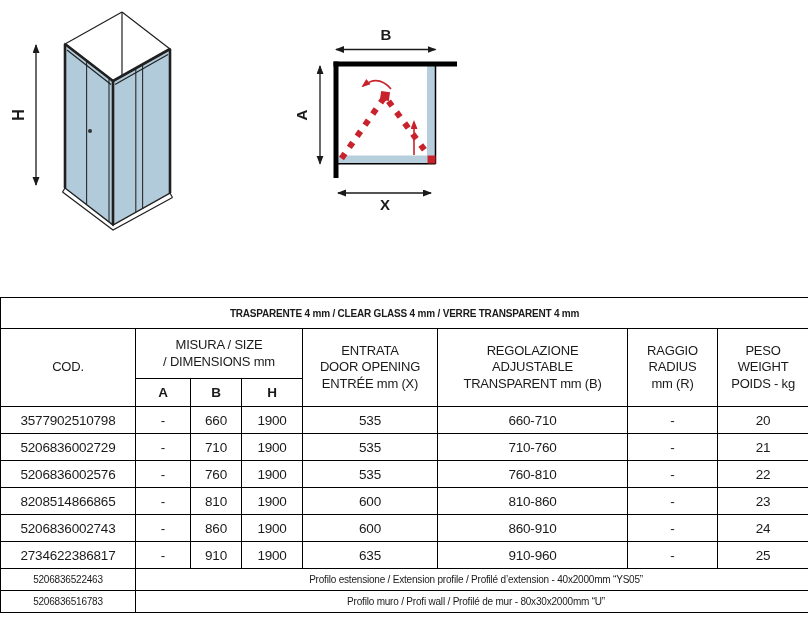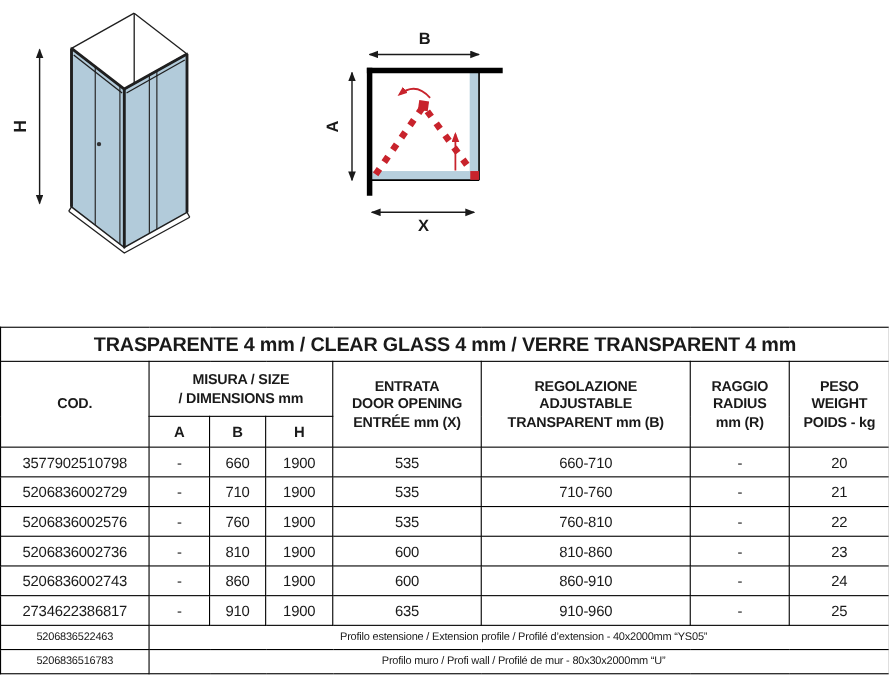--- a/index.html
+++ b/index.html
@@ -29,22 +29,22 @@
 
   
   table.spec {
     position:absolute; left:0; top:297px; width:808px;
     border-collapse:collapse; table-layout:fixed; letter-spacing:-0.2px;
   }
   .spec th, .spec td {
     border:1.7px solid #000; text-align:center; vertical-align:middle;
     padding:0; overflow:hidden; white-space:nowrap;
   }
-  .title-cell { height:30px; font-weight:bold; font-size:18px; padding-left:105px;margin-left:28px; }
-  .hdr        { font-weight:bold; font-size:13px; line-height:1.28; }
+  .title-cell { height:30px; font-weight:bold; font-size:10px; padding-left:105px;margin-left:28px; }
+  .hdr        { font-weight:normal; font-size:13px; line-height:1.28; }
   .hdr-top th { height:49px; }
   .hdr-sub th { height:27px; font-size:13.5px; font-weight:bold; }
   .data-row td    { height:26px; font-size:13.5px; }
   .extra-row td   { height:21px; font-size:10px; }
   .profile-text   { text-align:left; padding-left:8px !important; }
 </style>
 </head>
 <body>
 
 <div class="page">
@@ -215,21 +215,21 @@
           <td>5206836002576</td>
           <td>-</td>
           <td>760</td>
           <td>1900</td>
           <td>535</td>
           <td>760-810</td>
           <td>-</td>
           <td>22</td>
         </tr>
         <tr class="data-row">
-          <td>5206836002736</td>
+          <td>8208514866865</td>
           <td>-</td>
           <td>810</td>
           <td>1900</td>
           <td>600</td>
           <td>810-860</td>
           <td>-</td>
           <td>23</td>
         </tr>
         <tr class="data-row">
           <td>5206836002743</td>

